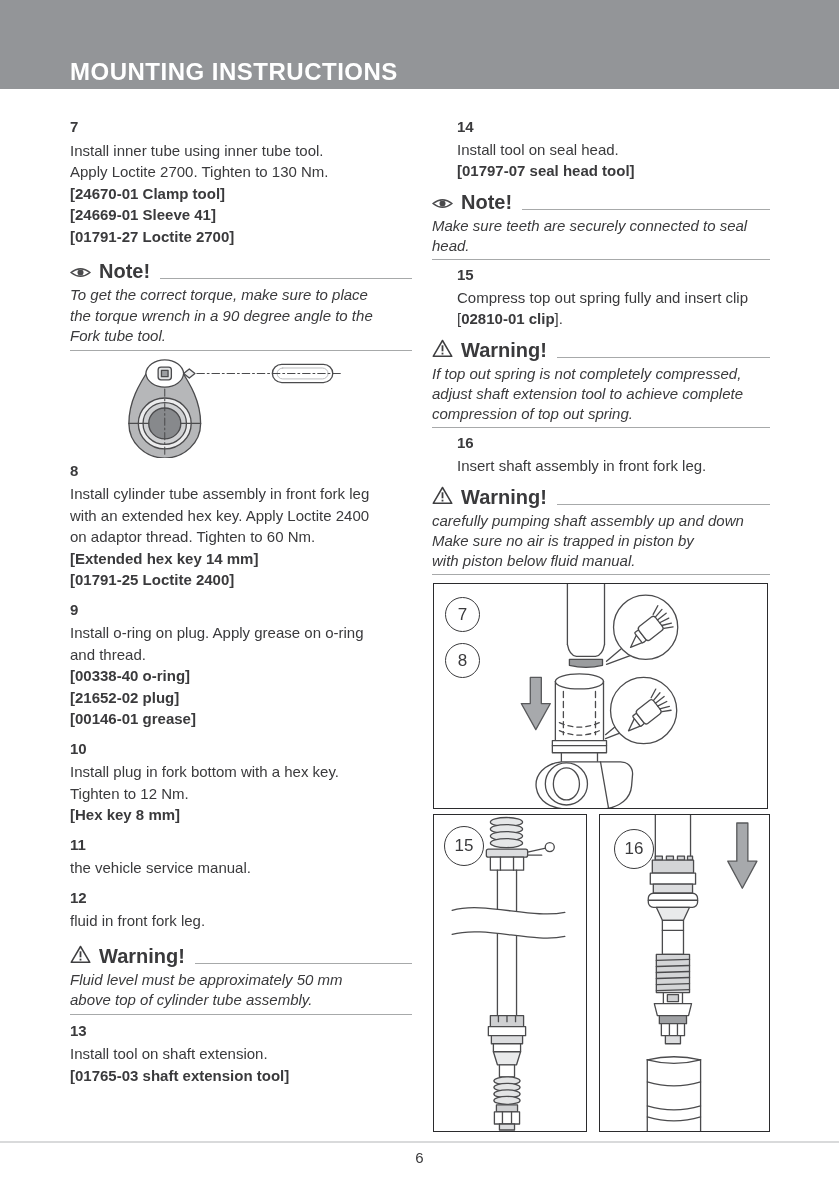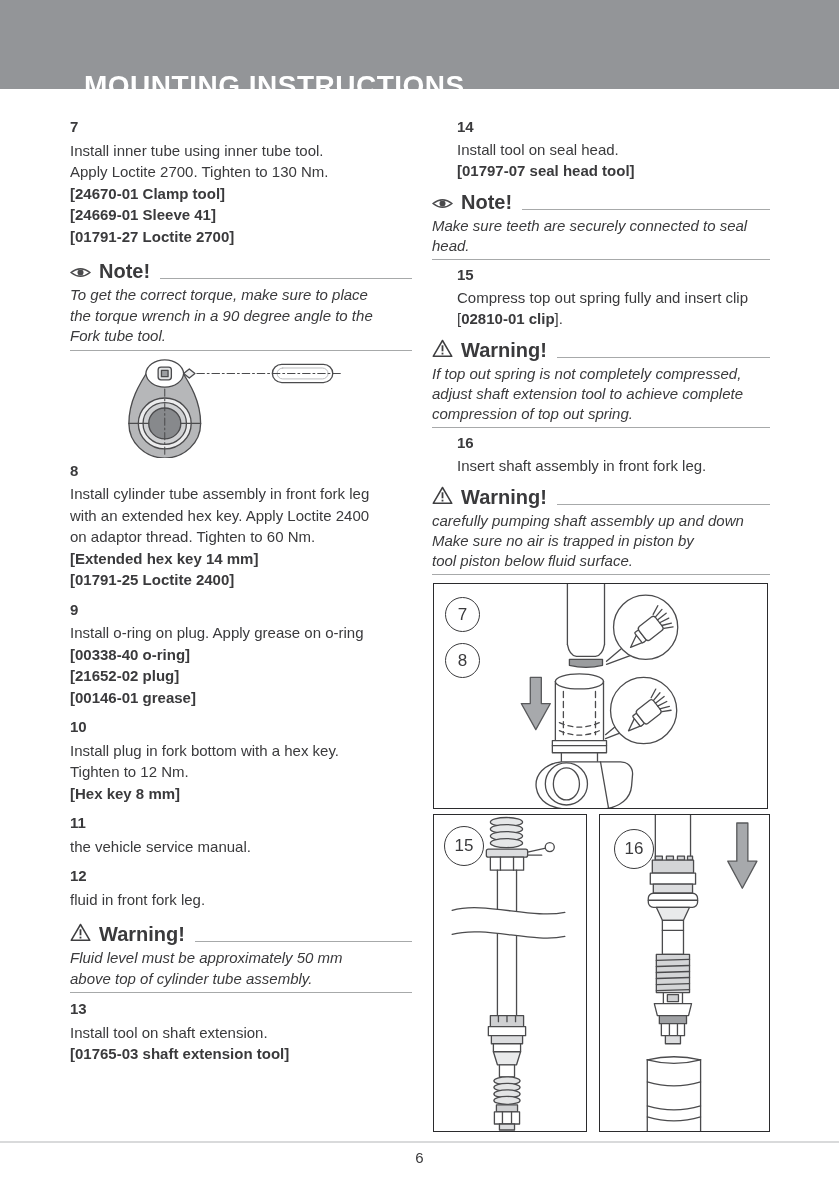--- a/index.html
+++ b/index.html
@@ -4,22 +4,22 @@
 <style>
   html, body { margin:0; padding:0; }
   body {
     width:839px; height:1190px; position:relative; overflow:hidden;
     background:#ffffff; color:#3a3a3c;
     font-family:"Liberation Sans", sans-serif; font-size:15px;
   }
   
   .banner { position:absolute; left:0; top:0; width:839px; height:89px; background:#939598; }
   .banner h1 {
-    position:absolute; left:70px; top:54px; margin:14px;
-    font-size:28px; line-height:36px; font-weight:bold; color:#ffffff; letter-spacing:.5px;
+    position:absolute; left:70px; top:54px; margin:0;
+    font-size:24px; line-height:36px; font-weight:bold; color:#ffffff; letter-spacing:.5px;
     white-space:nowrap;
   }
   
   .col { position:absolute; top:110px; display:flex; flex-direction:column; align-items:stretch; }
   .col-left  { left:70px;  width:342px; }
   .col-right { left:432px; width:338px; }
   .col > :first-child { margin-top:6px; }
 
   .step { margin:0 0 8px 0; }
   .col-right .step { margin-bottom:6px; }
@@ -127,20 +127,21 @@
     <div class="line">Install cylinder tube assembly in front fork leg</div>
     <div class="line">with an extended hex key. Apply Loctite 2400</div>
     <div class="line">on adaptor thread. Tighten to 60 Nm.</div>
     <div class="line tool">[Extended hex key 14 mm]</div>
     <div class="line tool">[01791-25 Loctite 2400]</div>
   </section>
 
   <section class="step">
     <div class="num">9</div>
     <div class="line">Install o-ring on plug. Apply grease on o-ring</div>
+    <div class="line">and thread.</div>
     <div class="line tool">[00338-40 o-ring]</div>
     <div class="line tool">[21652-02 plug]</div>
     <div class="line tool">[00146-01 grease]</div>
   </section>
 
   <section class="step">
     <div class="num">10</div>
     <div class="line">Install plug in fork bottom with a hex key.</div>
     <div class="line">Tighten to 12 Nm.</div>
     <div class="line tool">[Hex key 8 mm]</div>
@@ -240,21 +241,21 @@
             <path d="M10.5,1.5 L19.8,17.3 H1.2 Z" fill="none" stroke="#3f3f41" stroke-width="1.5" stroke-linejoin="round"></path>
             <rect x="9.6" y="6.3" width="1.8" height="6" fill="#3f3f41"></rect>
             <rect x="9.6" y="13.7" width="1.8" height="1.8" fill="#3f3f41"></rect>
           </svg>
       </span>
       <span class="ctitle">Warning!</span>
       <span class="headrule"></span>
     </div>
     <div class="iline">carefully pumping shaft assembly up and down</div>
     <div class="iline">Make sure no air is trapped in piston by</div>
-    <div class="iline">tool piston below fluid surface.</div>
+    <div class="iline">with piston below fluid manual.</div>
     <div class="bottomrule"></div>
   </section>
 </main>
 
 <div class="figbox figA">
   <svg viewBox="0 0 332 223" preserveAspectRatio="none">
     <defs>
       <g id="glue-bottle">
         <path d="M-24,3 L-12,-3 L-10,7 Z" fill="#ffffff"></path>
         <rect x="-12" y="-6" width="5" height="13" rx="1" fill="#ffffff"></rect>

